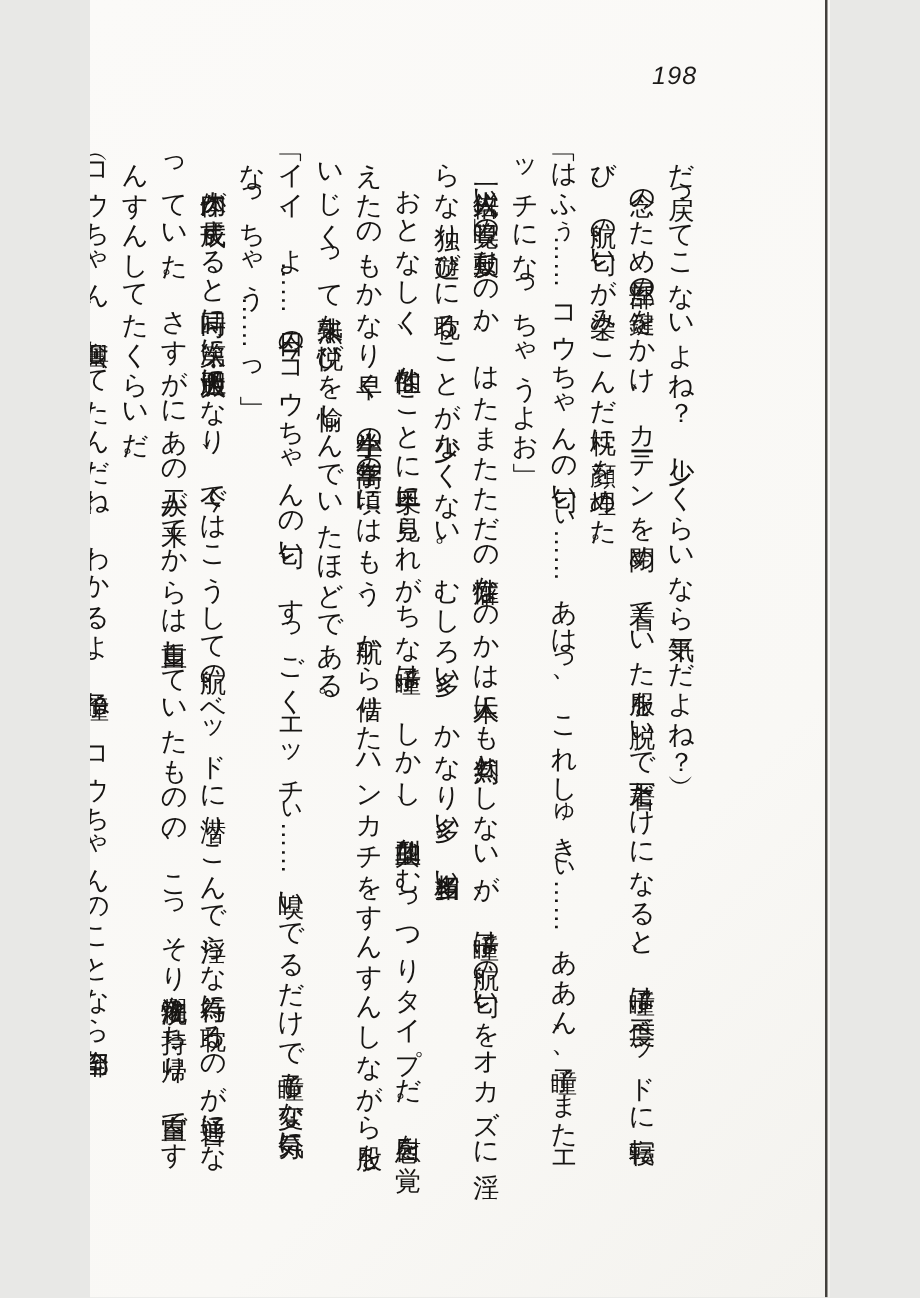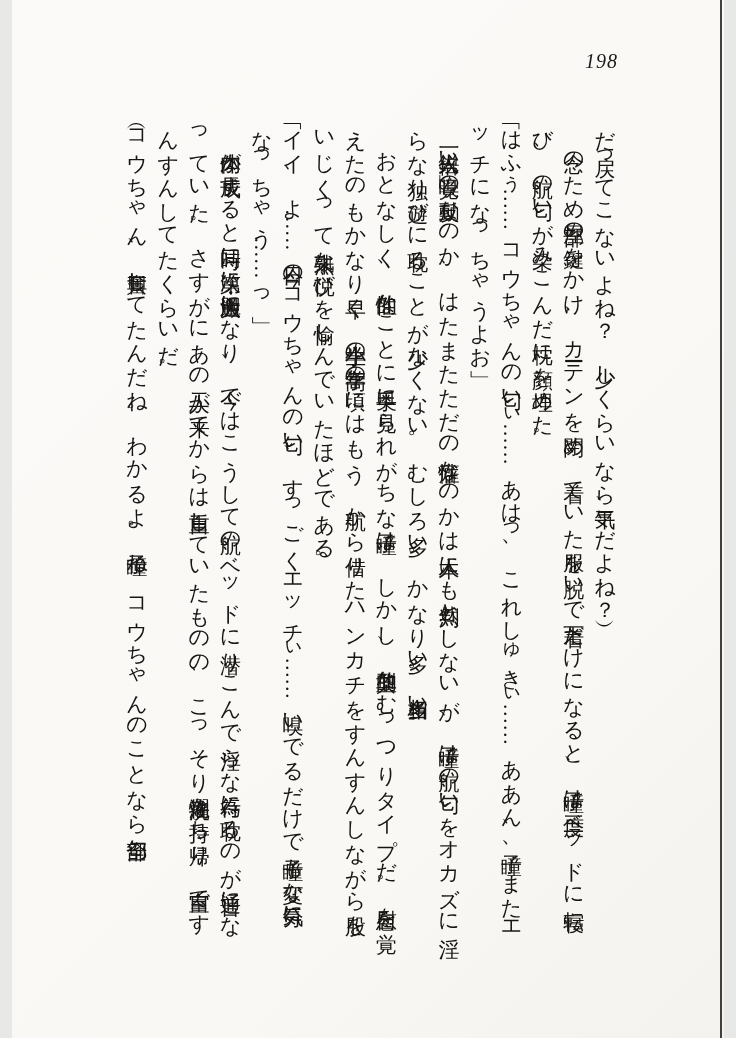--- a/index.html
+++ b/index.html
@@ -2,26 +2,26 @@
 <html lang="ja"><head>
 <meta charset="utf-8">
 <style>
   html, body {
     margin: 0;
     padding: 0;
     background: #e8e8e6;
   }
   .page {
     position: relative;
-    width: 712px;
+    width: 592px;
     height: 1038px;
     margin: 0 auto;
     background: linear-gradient(135deg, #fbfaf8 0%, #f9f8f5 70%, #f3f2ee 100%);
     overflow: hidden;
-    font-family: Liberation Serif, serif;
+    font-family: Liberation Sans, sans-serif;
     color: #171513;
   }
   
   .page-edge {
     position: absolute;
     top: 0;
     bottom: 0;
     right: 2px;
     width: 2px;
     background: #43403c;

